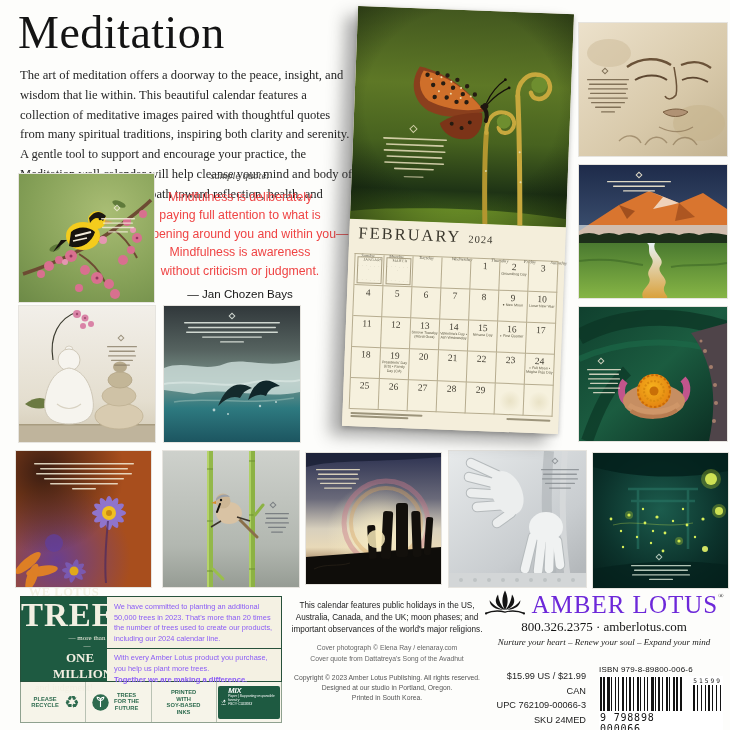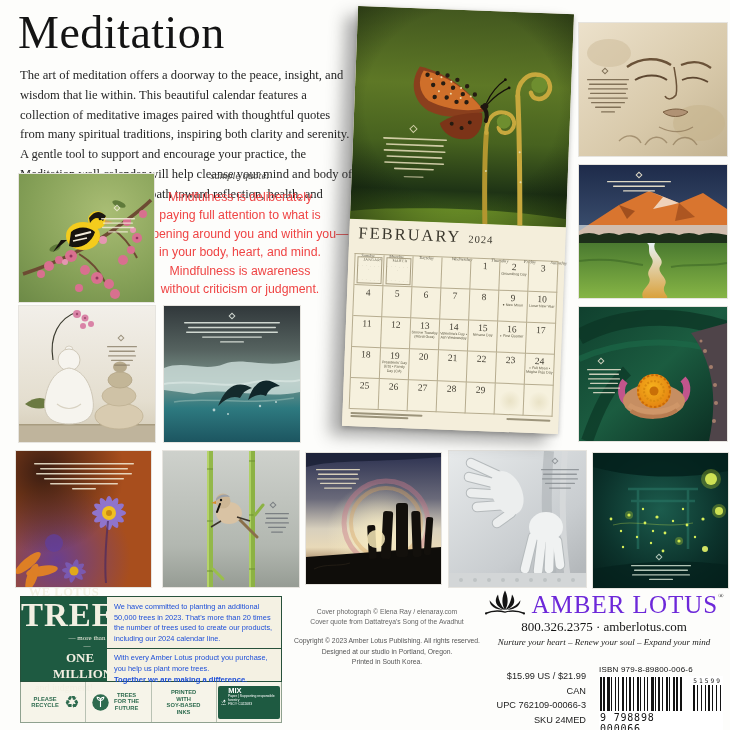--- a/index.html
+++ b/index.html
@@ -43,30 +43,30 @@
   
   .eco{position:absolute;left:20px;top:596px;width:262px;font-family:"Liberation Sans",sans-serif;}
   .eco-top{display:flex;border:1px solid #27513b;height:84px;}
   .eco-green{width:86px;background:#1e5a41;color:#f2efe2;text-align:center;display:flex;flex-direction:column;
              justify-content:center;font-family:"Liberation Serif",serif;}
   .eg1{font-size:12.5px;font-weight:bold;letter-spacing:.5px;}
   .eg2{font-size:33px;font-weight:bold;letter-spacing:1px;line-height:.95;}
   .eg3{font-size:7px;margin-top:2px;padding-left:46px;}
   .eg4{font-size:13px;font-weight:bold;padding-left:32px;}
   .eg5{font-size:10px;}
-  .eco-text{flex:1;background:#f4f1e3;color:#1d4ed8;}
+  .eco-text{flex:1;background:#f4f1e3;color:#8b5cf6;}
   .et1{padding:5px 7px 4px;font-size:7.4px;line-height:1.42;border-bottom:1px solid #27513b;}
   .et2{padding:4px 7px 0;font-size:7.4px;line-height:1.42;}
   .et2b{padding:1px 7px;font-size:7.6px;font-weight:bold;}
   .eco-badges{display:flex;border:1px solid #8fa18f;border-top:none;background:#f6f4e9;height:40px;align-items:stretch;}
   .badge{flex:1;display:flex;align-items:center;justify-content:center;border-right:1px solid #b9c2b4;padding:2px 1px;}
   .badge:last-child{border-right:none;}
   .btxt{font-size:8px;font-weight:bold;color:#2e6b4f;line-height:1.15;transform:scale(.72);transform-origin:50% 50%;text-align:center;white-space:pre-line;}
   .recyc{font-size:17px;color:#2e6b4f;font-family:"DejaVu Sans",sans-serif;}
-  .fsc{background:#1e5a41;color:#fff;border-radius:2px;width:62px;height:33px;display:flex;align-items:center;gap:2px;padding:2px 3px;box-sizing:border-box;}
+  .fsc{background:#1e5a41;color:#fff;border-radius:2px;width:62px;height:33px;display:flex;align-items:center;gap:2px;padding:2px 3px;box-sizing:border-box;font-style:italic;}
   .fsc-r{overflow:hidden;}
   .fsc-mix{font-size:7.5px;font-weight:bold;line-height:1;}
   .fsc-small{width:200%;font-size:6.8px;line-height:1.15;transform:scale(.5);transform-origin:0 0;}
   .centercol{position:absolute;left:288px;top:600px;width:198px;text-align:center;font-family:"Liberation Sans",sans-serif;}
   .features{font-size:8.2px;line-height:1.48;color:#222;}
   .credits{margin-top:7px;font-size:6.8px;line-height:1.5;color:#666;}
   .copyr{margin-top:9px;font-size:6.8px;line-height:1.5;color:#555;}
   .pub{position:absolute;left:484px;top:589px;width:240px;text-align:center;}
   .publogo{display:flex;align-items:flex-end;justify-content:center;gap:5px;}
   .pubname{font-size:25px;letter-spacing:1px;color:#6d28d9;line-height:1;}
@@ -91,21 +91,20 @@
 <div class="stage">
 
   <div class="title">Meditation</div>
   <div class="intro">The art of meditation offers a doorway to the peace, insight, and wisdom that lie within. This beautiful calendar features a collection of meditative images paired with thoughtful quotes from many spiritual traditions, inspiring both clarity and serenity. A gentle tool to support and encourage your practice, the Meditation wall calendar will help cleanse your mind and body of stress and guide you on a path toward reflection, health, and spiritual awakening.</div>
 
   <div class="quoteblock">
     <div class="sqlabel">sample quote:</div>
     <div class="sqline">Mindfulness is deliberately</div>
     <div class="sqline">paying full attention to what is</div>
     <div class="sqline">happening around you and within you—</div>
-    <div class="sqline">in your body, heart, and mind.</div>
     <div class="sqline">Mindfulness is awareness</div>
     <div class="sqline">without criticism or judgment.</div>
     <div class="sqauthor">— Jan Chozen Bays</div>
   </div>
 
   <div class="tile" style="left:18px;top:173px;width:135px;height:128px">
     <svg viewBox="0 0 135 128" preserveAspectRatio="none">
       <defs>
           <radialGradient id="ggf" cx="65%" cy="30%" r="95%">
         <stop offset="0" stop-color="#a9bd74"></stop>
@@ -893,20 +892,21 @@
               <div>Paper | Supporting responsible forestry</div>
               <div>FSC® C022083</div>
             </div>
           </div>
         </div>
       </div>
     </div>
   </div>
 
   <div class="centercol">
+    <div class="features">This calendar features public holidays in the US, Australia, Canada, and the UK; moon phases; and important observances of the world's major religions.</div>
     <div class="credits">
       <div>Cover photograph © Elena Ray / elenaray.com</div>
       <div>Cover quote from Dattatreya's Song of the Avadhut</div>
     </div>
     <div class="copyr">
       <div>Copyright © 2023 Amber Lotus Publishing. All rights reserved.</div>
       <div>Designed at our studio in Portland, Oregon.</div>
       <div>Printed in South Korea.</div>
     </div>
   </div>

